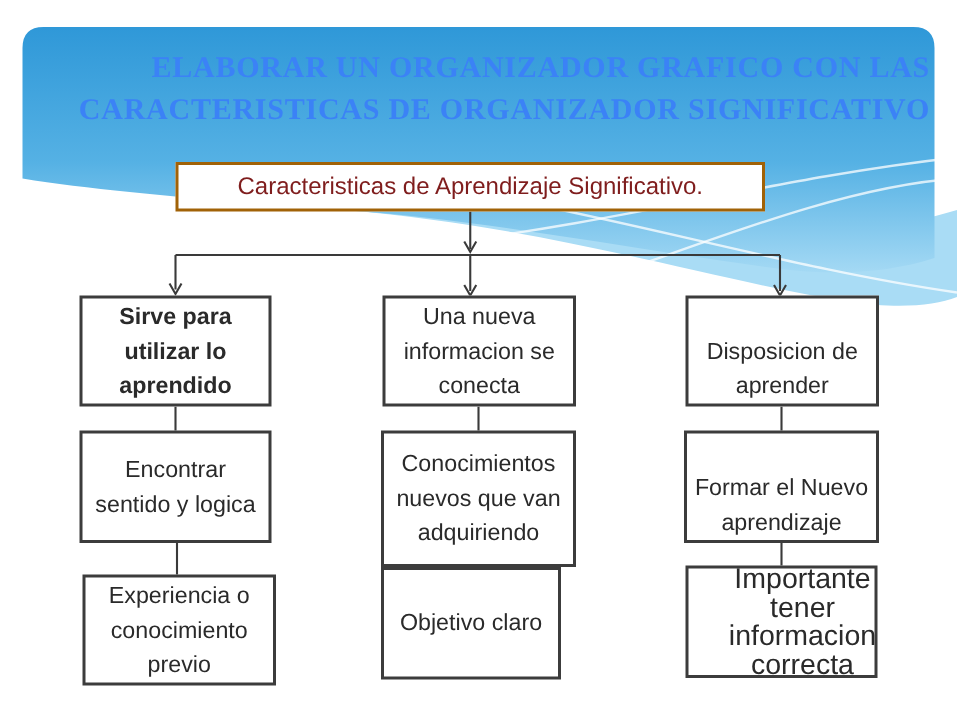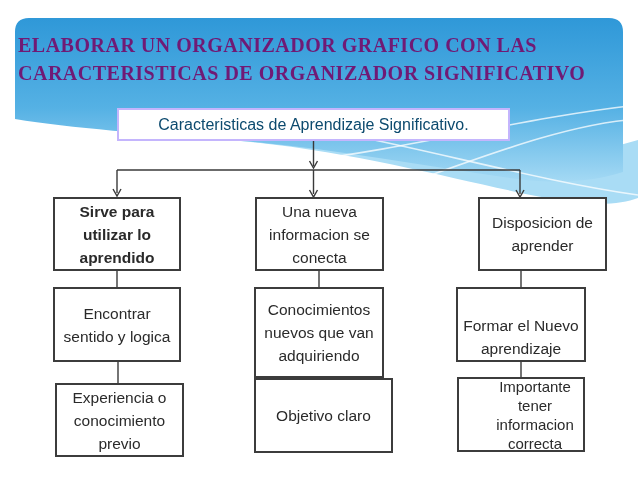--- a/index.html
+++ b/index.html
@@ -6,51 +6,51 @@
   #slide{
     position:relative;
     width:638px;height:479px;
     background:#ffffff;
     overflow:hidden;
     font-family:"Liberation Sans", sans-serif;
   }
   .bg-svg{position:absolute;left:0;top:0;width:638px;height:479px;z-index:0;}
   .title{
     position:absolute;left:18px;right:18px;top:31px;z-index:1;
-    text-align:left;
+    text-align:right;
     font-family:"Liberation Serif", serif;
     font-weight:bold;
     font-size:20px;line-height:28px;
     letter-spacing:0.5px;
-    color:#701a75;
+    color:#3b82f6;
   }
   .root-box{
     position:absolute;left:117px;top:108px;width:393px;height:33px;z-index:2;
     box-sizing:border-box;
-    background:#ffffff;border:2px solid #c4b5fd;
+    background:#ffffff;border:2px solid #a16207;
     display:flex;align-items:center;justify-content:center;
-    font-size:16px;color:#0c4a6e;
+    font-size:16px;color:#7f1d1d;
   }
   .fbox{
     position:absolute;z-index:2;box-sizing:border-box;
     background:#ffffff;border:2px solid #3c3c3c;
     display:flex;align-items:center;justify-content:center;
     text-align:center;
     font-size:15.5px;line-height:23px;color:#2a2a2a;
   }
   .fbox span{white-space:pre-line;}
   #b00{left:53px;top:197px;width:128px;height:74px;font-weight:bold;}
   #b01{left:53px;top:287px;width:128px;height:75px;align-items:center;}
   #b02{left:55px;top:383px;width:129px;height:74px;}
   #b10{left:255px;top:197px;width:129px;height:74px;}
   #b11{left:254px;top:287px;width:130px;height:91px;}
-  #b12{left:254px;top:378px;width:139px;height:75px;}
-  #b20{left:478px;top:197px;width:129px;height:74px;}
+  #b12{left:254px;top:378px;width:120px;height:75px;}
+  #b20{left:457px;top:197px;width:129px;height:74px;align-items:flex-end;}
   #b21{left:456px;top:287px;width:130px;height:75px;align-items:flex-end;}
-  #b22{left:457px;top:377px;width:128px;height:75px;font-size:15px;line-height:19px;padding-left:28px;}
+  #b22{left:457px;top:377px;width:128px;height:75px;font-size:19px;line-height:19px;padding-left:28px;}
 </style>
 </head>
 <body>
 
 <div id="slide">
 
   <svg class="bg-svg" viewBox="0 0 638 479" aria-hidden="true">
     <defs>
       <linearGradient id="g1" x1="0" y1="0" x2="0" y2="1">
         <stop offset="0" stop-color="#2f98d8"></stop>

